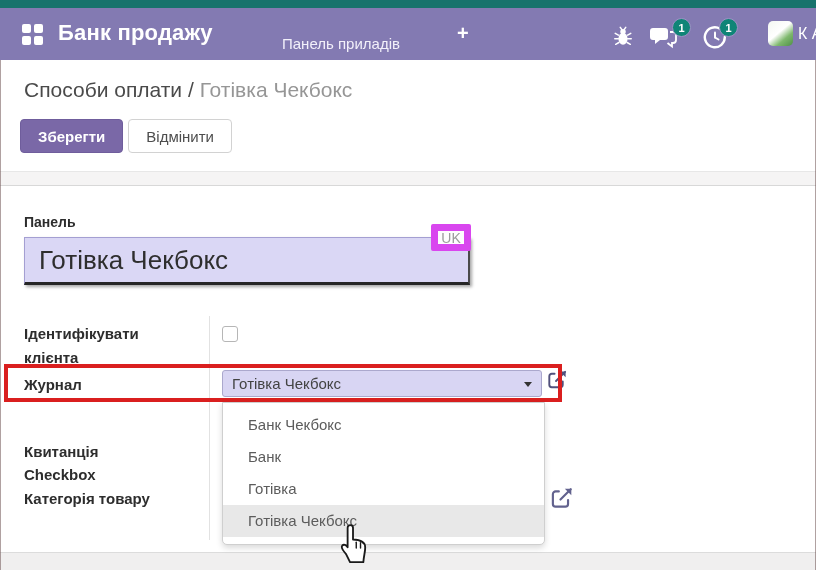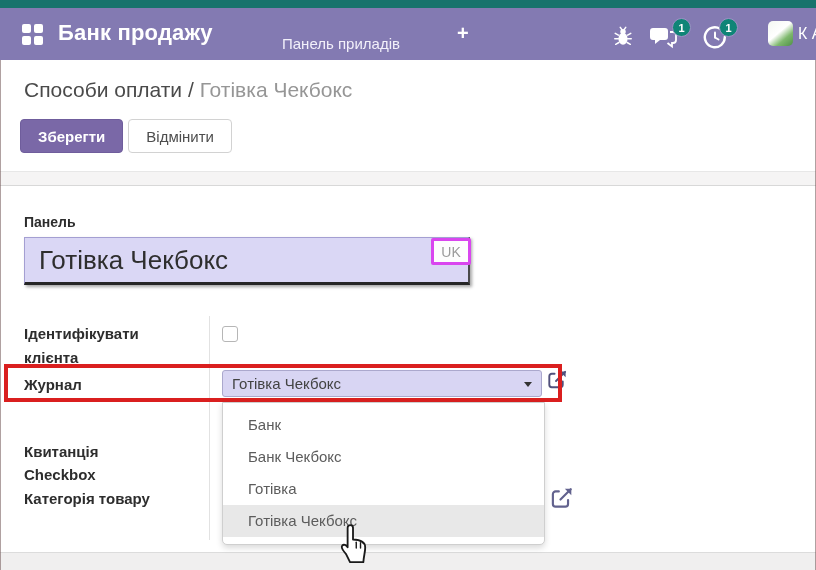--- a/index.html
+++ b/index.html
@@ -42,22 +42,22 @@
   .statusband { position:absolute; left:0; top:171px; width:816px; height:15px; background:#f5f4f4;
                 border-top:1px solid #e7e7e7; border-bottom:1px solid #d8d8d8; }
 
   
   .field-label { position:absolute; font-size:15px; font-weight:700; color:#2d2d2d; line-height:24px; }
   .label-method { left:24px; top:210px; font-size:14px; }
   .method-input { position:absolute; left:24px; top:237px; width:446px; height:48px;
                   background:#dad7f5; border:1px solid #a49fd2; border-right:2px solid #4a4a4a;
                   border-bottom:3px solid #262626; box-shadow:2px 2px 3px rgba(0,0,0,.35);
                   font-size:26px; color:#2e2e2e; padding:0 14px; font-family:inherit; }
-  .lang-badge { position:absolute; left:431px; top:238px; width:40px; height:27px; background:#fdfdfd;
-                border:3px solid #d946ef; border-radius:2px; color:#9b9b9b; font-size:14px;
+  .lang-badge { position:absolute; left:431px; top:224px; width:40px; height:27px; background:#fdfdfd;
+                border:7px solid #d946ef; border-radius:2px; color:#9b9b9b; font-size:14px;
                 display:flex; align-items:center; justify-content:center; z-index:2; }
 
   .col-divider { position:absolute; left:209px; top:316px; width:1px; height:224px; background:#e2e2e2; }
 
   .label-identify { left:24px; top:322px; width:160px; }
   .checkbox { position:absolute; left:222px; top:326px; width:16px; height:16px; appearance:none;
               border:1px solid #b6b6b6; border-radius:3px; background:#fff; cursor:pointer; }
 
   .label-journal { left:24px; top:373px; }
   .journal-select { position:absolute; left:222px; top:370px; width:320px; height:27px;
@@ -169,22 +169,22 @@
   </div>
   <svg class="ext-link ext-link-journal" width="23" height="23" viewBox="0 0 24 24">
     <path fill="none" stroke="currentColor" stroke-width="2" stroke-linecap="round" d="M10 5H7a2.5 2.5 0 0 0-2.5 2.5v9A2.5 2.5 0 0 0 7 19h9a2.5 2.5 0 0 0 2.5-2.5V13"></path>
     <path fill="none" stroke="currentColor" stroke-width="2" stroke-linecap="round" d="M11.5 12.5 21 3"></path>
     <path fill="currentColor" d="M15.5 2.5h6v6l-6-6z"></path>
   </svg>
 
   <div class="highlight-box"></div>
 
   <ul class="dropdown-menu">
+    <li>Банк Чекбокс</li>
     <li>Банк</li>
-    <li>Банк Чекбокс</li>
     <li>Готівка</li>
     <li class="hovered">Готівка Чекбокс</li>
   </ul>
 
   <div class="field-label label-receipt">Квитанція Checkbox</div>
   <div class="field-label label-category">Категорія товару</div>
   <svg class="ext-link ext-link-category" width="26" height="26" viewBox="0 0 24 24">
     <path fill="none" stroke="currentColor" stroke-width="2" stroke-linecap="round" d="M10 5H7a2.5 2.5 0 0 0-2.5 2.5v9A2.5 2.5 0 0 0 7 19h9a2.5 2.5 0 0 0 2.5-2.5V13"></path>
     <path fill="none" stroke="currentColor" stroke-width="2" stroke-linecap="round" d="M11.5 12.5 21 3"></path>
     <path fill="currentColor" d="M15.5 2.5h6v6l-6-6z"></path>

